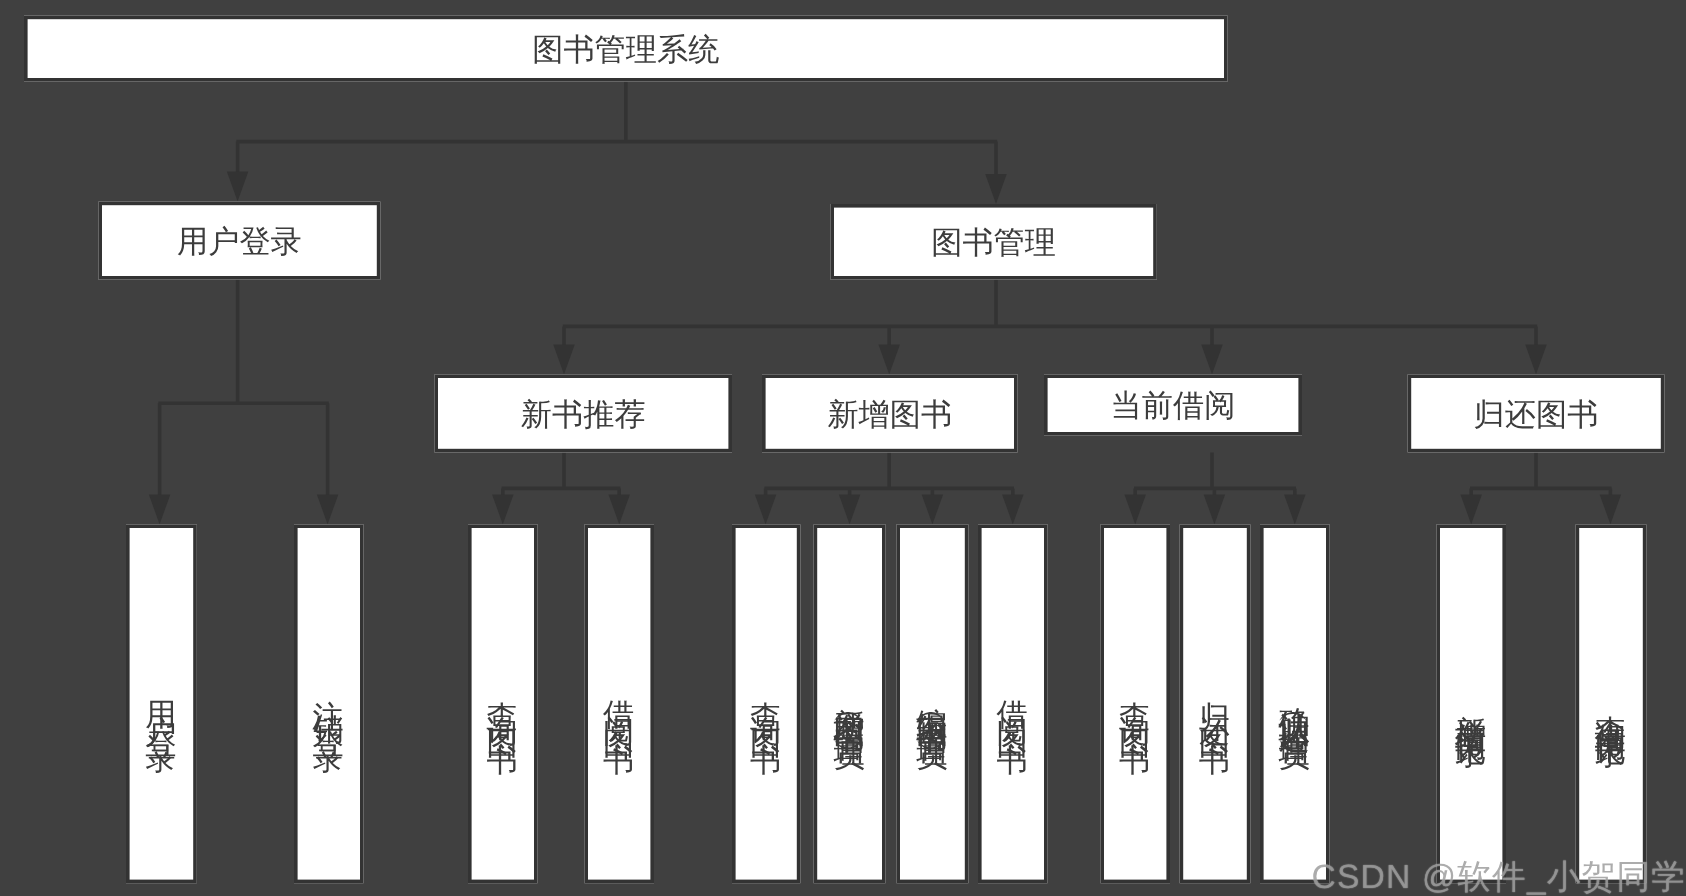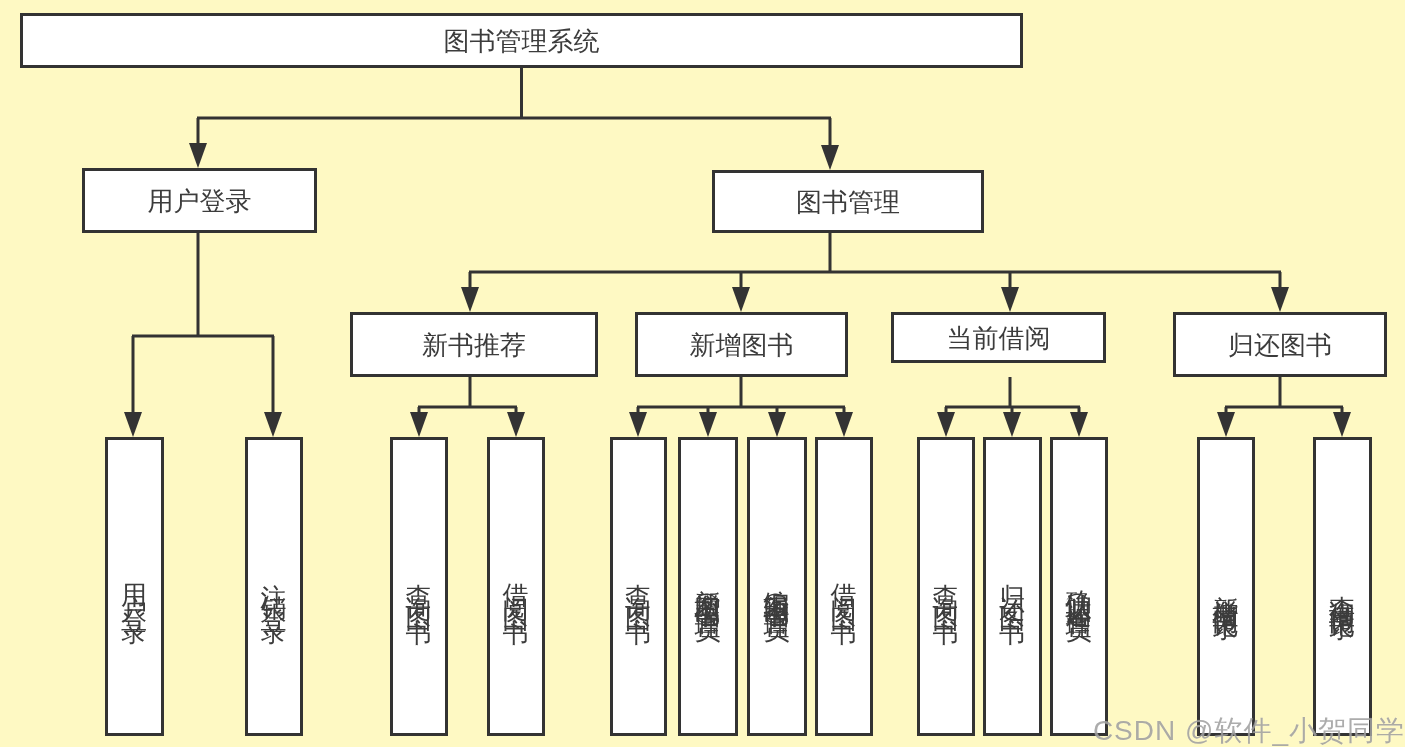--- a/index.html
+++ b/index.html
@@ -1,20 +1,20 @@
 <!DOCTYPE html>
 <html><head>
 <meta charset="utf-8">
 <style>
   html, body { margin: 0; padding: 0; background: #ffffff; }
   #canvas {
     position: relative;
     width: 1405px;
     height: 747px;
-    background: #fef9c3;
+    background: #404040;
     font-family: "Liberation Sans", "DejaVu Sans", sans-serif;
     overflow: hidden;
   }
   #connectors {
     position: absolute;
     left: 0; top: 0;
     pointer-events: none;
   }
   #connectors path {
     stroke: #333333;
@@ -109,31 +109,31 @@
     </g>
   </svg>
 
   <div class="node" style="left:20px;top:13px;width:1003px;height:55px">
     <span class="label">图书管理系统</span>
   </div>
 
   <div class="node" style="left:82px;top:168px;width:235px;height:65px">
     <span class="label">用户登录</span>
   </div>
-  <div class="node" style="left:712px;top:170px;width:272px;height:63px">
+  <div class="node" style="left:692px;top:170px;width:272px;height:63px">
     <span class="label">图书管理</span>
   </div>
 
-  <div class="node" style="left:350px;top:312px;width:248px;height:65px">
+  <div class="node" style="left:362px;top:312px;width:248px;height:65px">
     <span class="label">新书推荐</span>
   </div>
   <div class="node" style="left:635px;top:312px;width:213px;height:65px">
     <span class="label">新增图书</span>
   </div>
-  <div class="node" style="left:891px;top:312px;width:215px;height:51px">
+  <div class="node" style="left:870px;top:312px;width:215px;height:51px">
     <span class="label">当前借阅</span>
   </div>
   <div class="node" style="left:1173px;top:312px;width:214px;height:65px">
     <span class="label">归还图书</span>
   </div>
 
   <div class="node leaf" style="left:105px;top:437px;width:59px;height:299px">
     <span class="label">用户登录</span>
   </div>
   <div class="node leaf" style="left:245px;top:437px;width:58px;height:299px">

